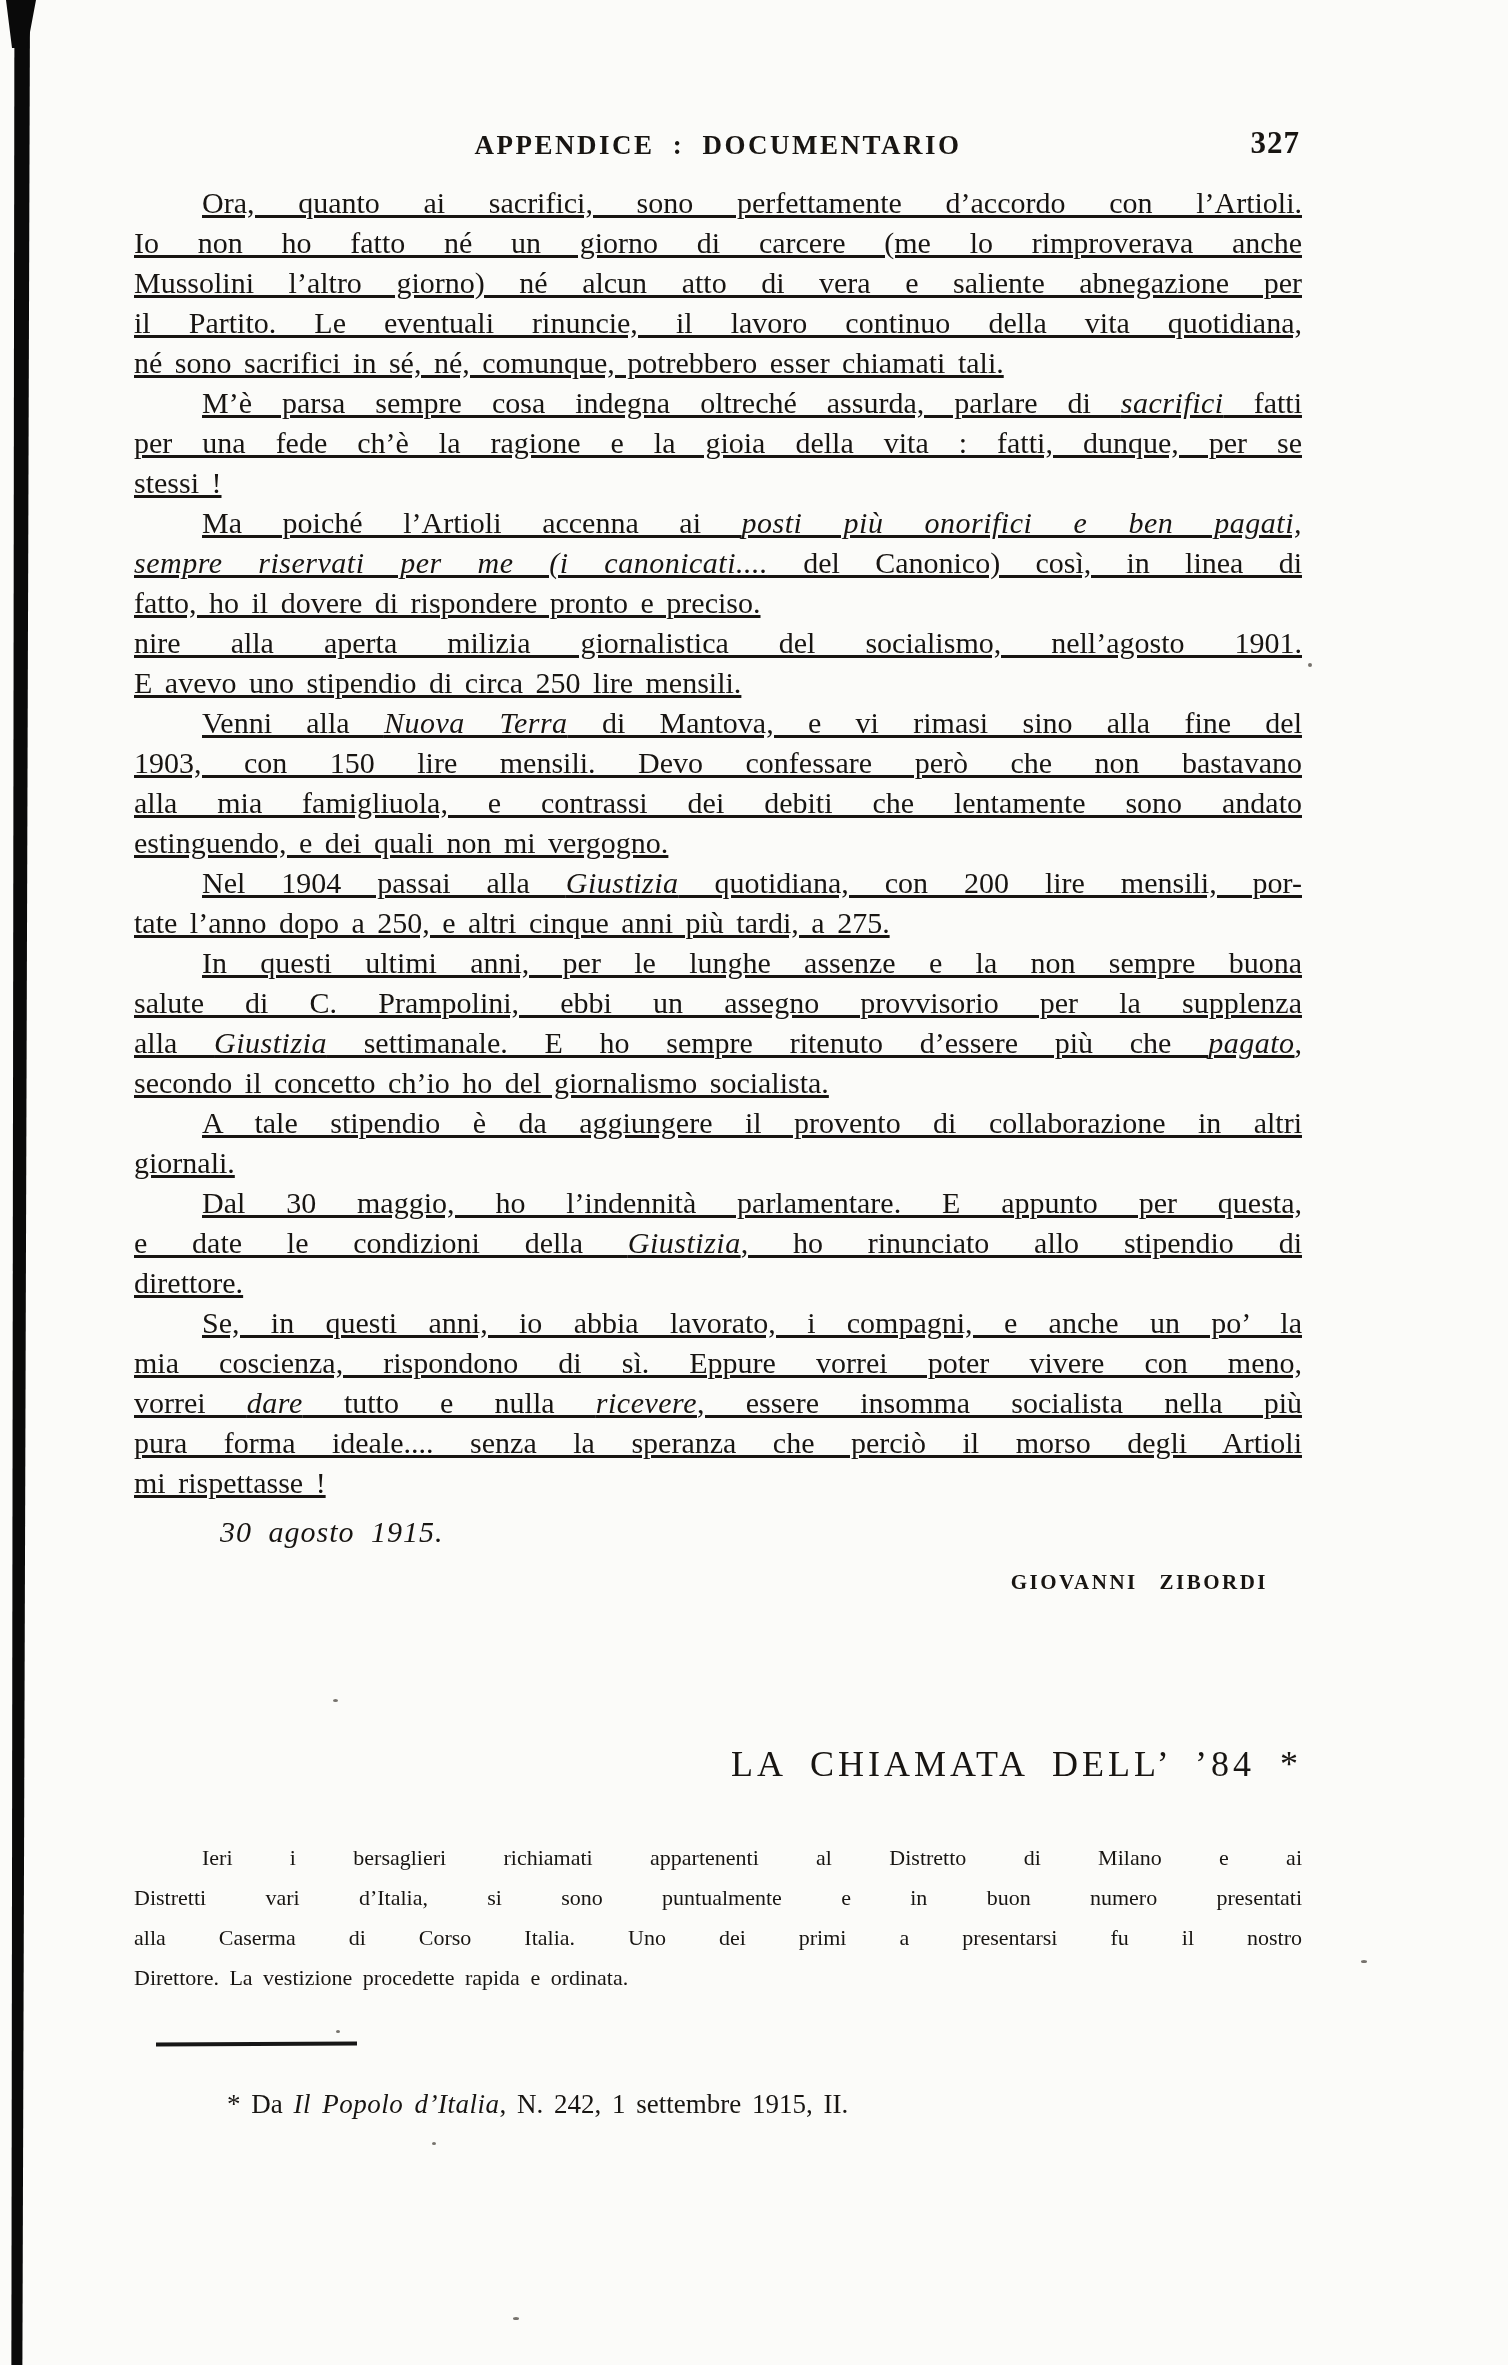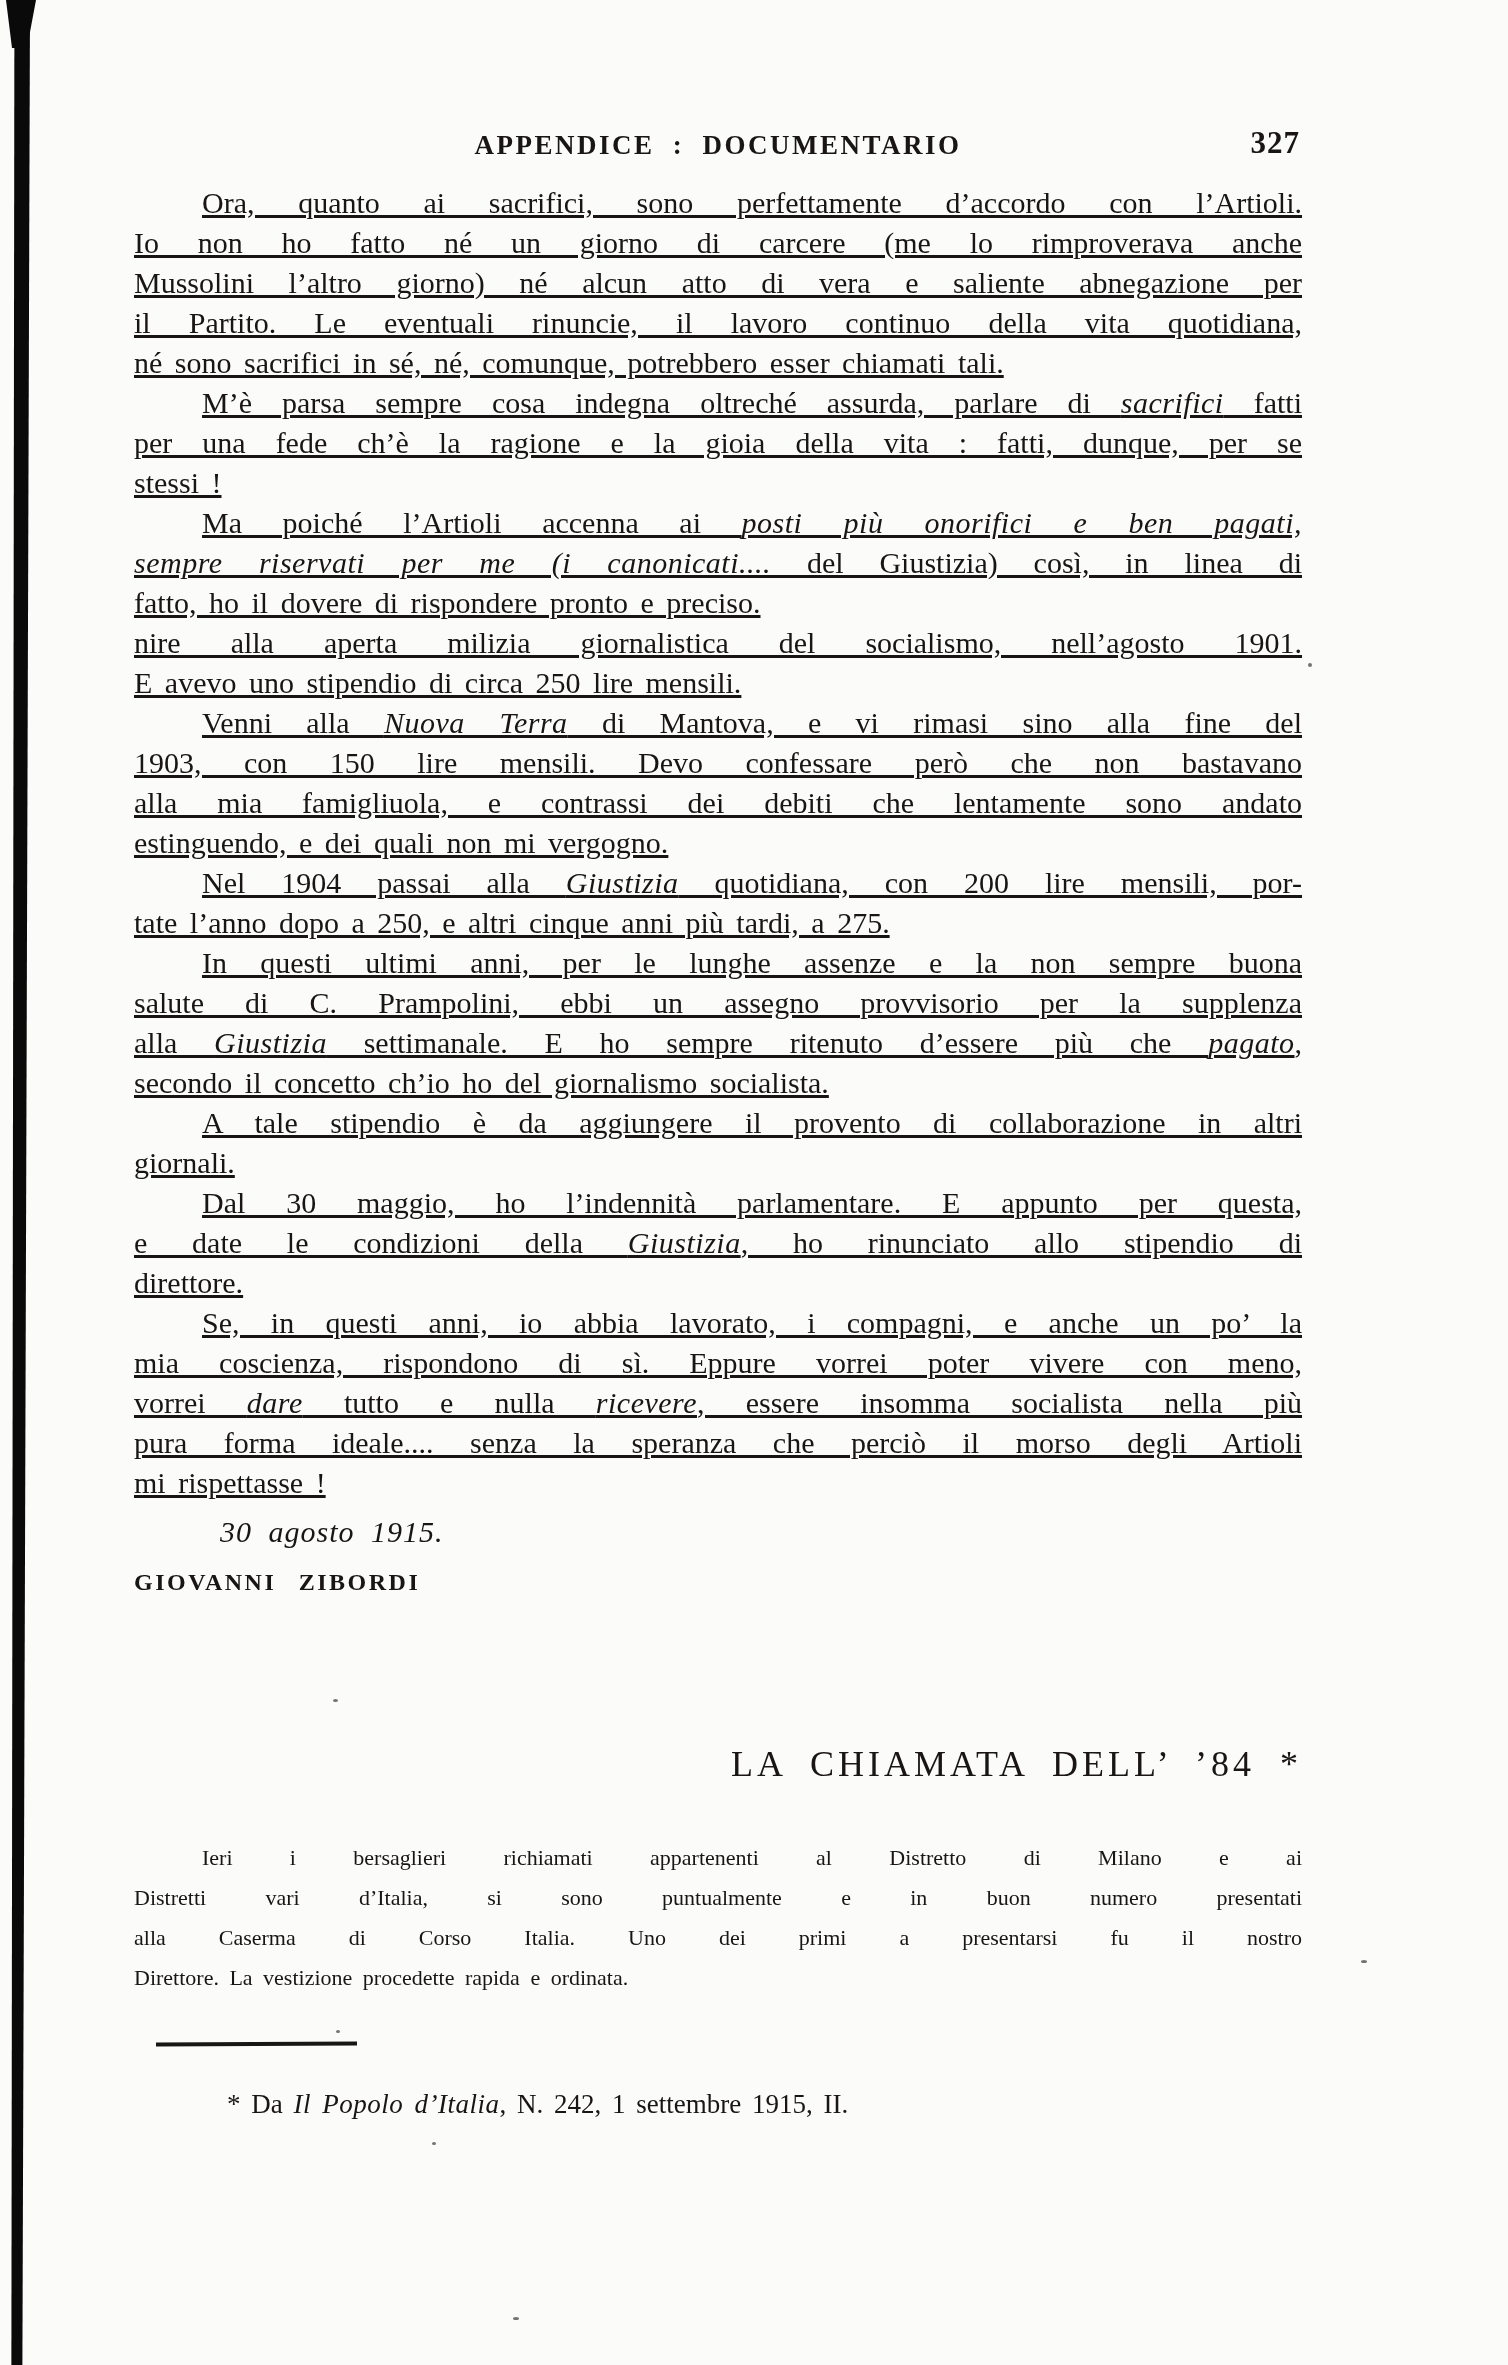--- a/index.html
+++ b/index.html
@@ -29,23 +29,23 @@
   .tline.lastline{text-align-last:left;}
   .tline.firstline{text-indent:68px;}
   em{font-style:italic;letter-spacing:0.5px;margin-top:32px;}
   
   .date-line{
     position:absolute;left:134px;top:1512px;width:1168px;
     font-size:30px;line-height:40px;font-style:italic;padding-left:86px;box-sizing:border-box;
     letter-spacing:1px;word-spacing:8px;
   }
   .signature{
-    position:absolute;left:134px;top:1564px;width:1168px;
+    position:absolute;left:148px;top:1564px;width:1168px;text-align:right;
     padding-right:48px;box-sizing:border-box;
-    font-size:24px;line-height:36px;font-weight:bold;letter-spacing:2.5px;word-spacing:14px;
+    font-size:21px;line-height:36px;font-weight:bold;letter-spacing:2.5px;word-spacing:14px;
   }
   
   .article-title{
     position:absolute;left:134px;top:1742px;width:1168px;text-align:right;
     font-size:36px;line-height:44px;letter-spacing:4px;word-spacing:12px;
   }
   
   .footnote-rule{position:absolute;left:156px;top:2042px;width:201px;height:4px;background:#161616;transform:rotate(-0.3deg);}
   .footnote{
     position:absolute;left:134px;top:2085px;width:1168px;
@@ -73,21 +73,21 @@
       <div class="tline"><span>il Partito. Le eventuali rinuncie, il lavoro continuo della vita quotidiana,</span></div>
       <div class="tline lastline"><span>né sono sacrifici in sé, né, comunque, potrebbero esser chiamati tali.</span></div>
     </div>
     <div>
       <div class="tline firstline"><span>M’è parsa sempre cosa indegna oltreché assurda, parlare di </span><em>sacrifici</em><span> fatti</span></div>
       <div class="tline"><span>per una fede ch’è la ragione e la gioia della vita : fatti, dunque, per se</span></div>
       <div class="tline lastline"><span>stessi !</span></div>
     </div>
     <div>
       <div class="tline firstline"><span>Ma poiché l’Artioli accenna ai </span><em>posti più onorifici e ben pagati,</em></div>
-      <div class="tline"><em>sempre riservati per me (i canonicati....</em><span> del Giustizia) così, in linea di</span></div>
+      <div class="tline"><em>sempre riservati per me (i canonicati....</em><span> del Canonico) così, in linea di</span></div>
       <div class="tline lastline"><span>fatto, ho il dovere di rispondere pronto e preciso.</span></div>
     </div>
     <div>
       <div class="tline"><span>nire alla aperta milizia giornalistica del socialismo, nell’agosto 1901.</span></div>
       <div class="tline lastline"><span>E avevo uno stipendio di circa 250 lire mensili.</span></div>
     </div>
     <div>
       <div class="tline firstline"><span>Venni alla </span><em>Nuova Terra</em><span> di Mantova, e vi rimasi sino alla fine del</span></div>
       <div class="tline"><span>1903, con 150 lire mensili. Devo confessare però che non bastavano</span></div>
       <div class="tline"><span>alla mia famigliuola, e contrassi dei debiti che lentamente sono andato</span></div>

